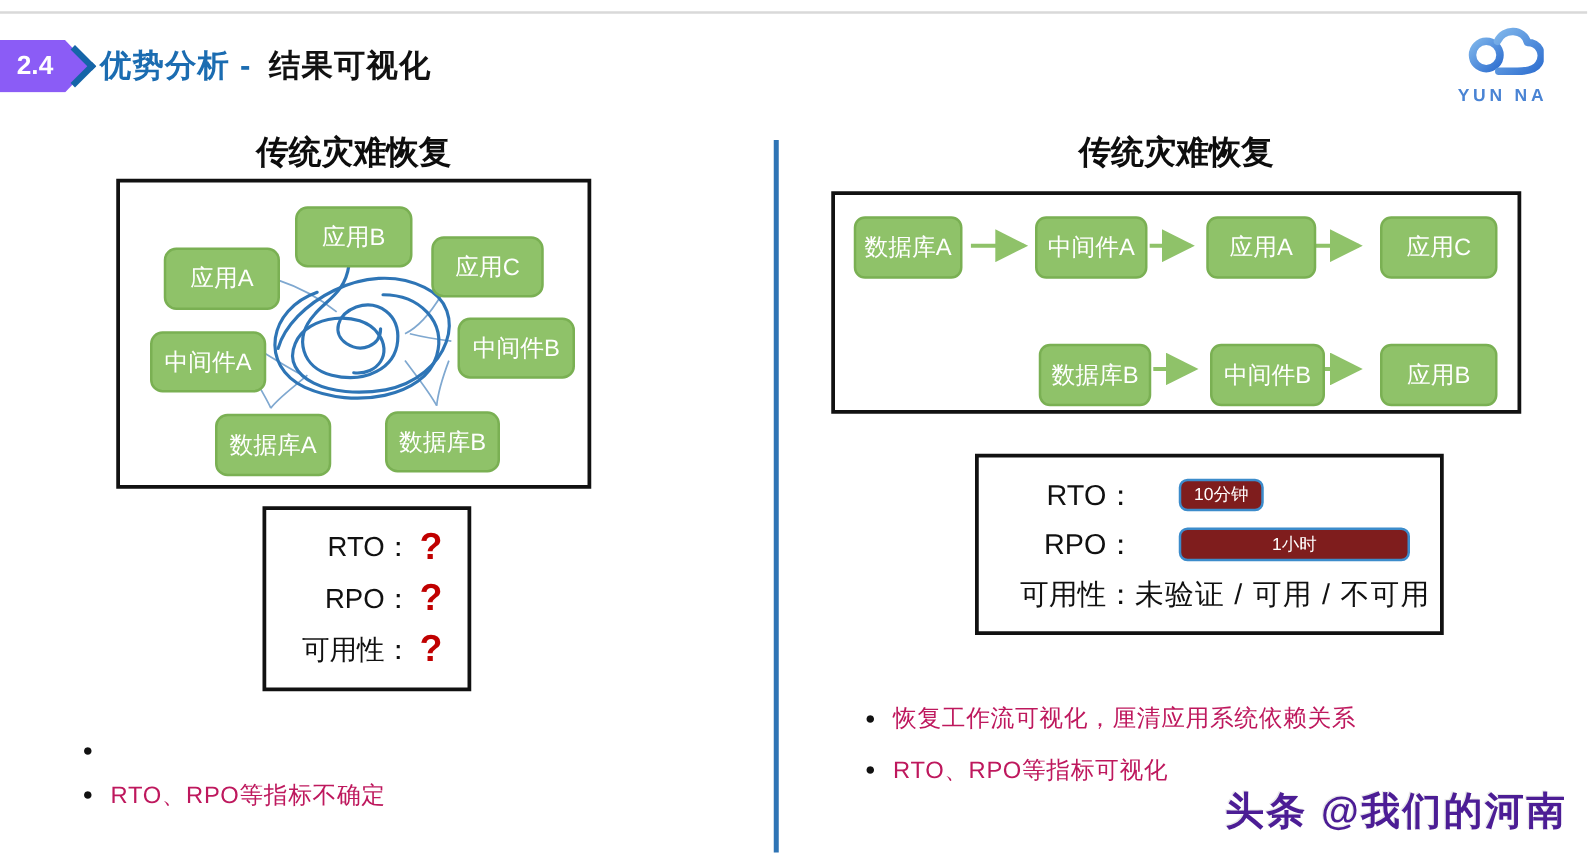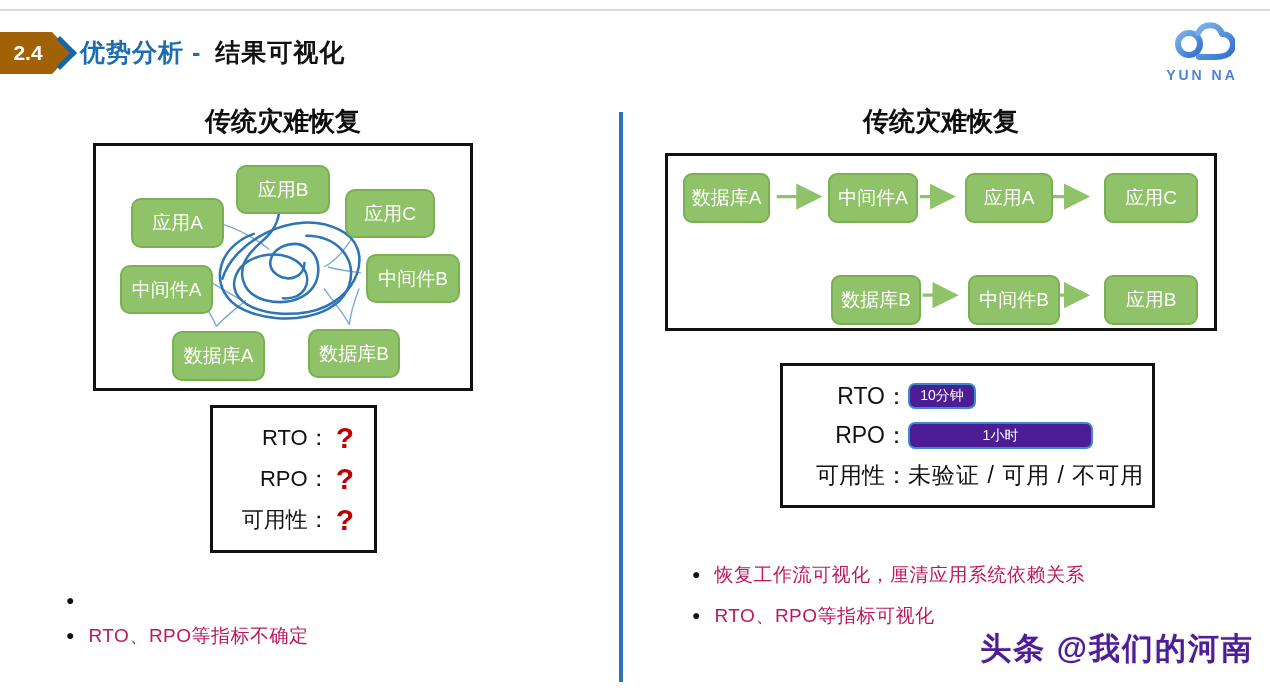--- a/index.html
+++ b/index.html
@@ -4,21 +4,21 @@
 <style>
   * { margin:0; padding:0; box-sizing:border-box; }
   html,body { background:#fff; }
   body { font-family:"Liberation Sans","DejaVu Sans",sans-serif; }
   .slide { position:relative; width:1270px; height:688px; background:#fff; overflow:hidden; }
 
   
   .top-rule { position:absolute; left:0; top:9px; width:100%; height:2px; background:#d9d9d9; }
 
   
-  .badge { position:absolute; left:0; top:32px; width:72px; height:42px; background:#a16207;
+  .badge { position:absolute; left:0; top:32px; width:72px; height:42px; background:#8b5cf6;
            clip-path:polygon(0 0,52px 0,72px 50%,52px 100%,0 100%);
            color:#fff; font-size:21px; font-weight:bold; display:flex; align-items:center;
            justify-content:center; padding-right:16px; }
   .badge-chevron { position:absolute; left:48px; top:41px; width:24px; height:24px;
            border-top:5px solid #1565a8; border-right:5px solid #1565a8; transform:rotate(45deg); }
   .page-title { position:absolute; left:80px; top:36px; font-size:25px; font-weight:bold; letter-spacing:1px; }
   .page-title .t-blue { color:#1b6cb1; }
   .page-title .t-black { color:#111; margin-left:6px; }
 
   
@@ -76,22 +76,22 @@
   .r2c1 { left:163px; top:119px; width:90px; height:50px; }
   .r2c2 { left:300px; top:119px; width:92px; height:50px; }
   .r2c3 { left:436px; top:119px; width:94px; height:50px; }
 
   
   .rmetrics { position:absolute; left:780px; top:363px; width:375px; height:145px;
               border:3px solid #111; background:#fff; display:flex; flex-direction:column;
               justify-content:space-evenly; padding:6px 0; }
   .rmetric-row { display:flex; align-items:center; }
   .rmetric-label { width:125px; text-align:right; font-size:23px; color:#111; }
-  .bar { background:#4c1d95; border:2px solid #3c8ccb; border-radius:7px; color:#fff;
-         font-size:14px; display:flex; align-items:center; justify-content:center; }
+  .bar { background:#7f1d1d; border:2px solid #3c8ccb; border-radius:7px; color:#fff;
+         font-size:14px; display:flex; align-items:center; justify-content:center;margin-left:35px; }
   .bar-rto { width:68px;  height:26px; }
   .bar-rpo { width:185px; height:27px; }
   .rmetric-value { font-size:23px; color:#111; letter-spacing:1px; }
 
   
   .watermark { position:absolute; right:16px; bottom:18px; font-size:31px; font-weight:bold;
                color:#4c1d95; letter-spacing:2px;
                text-shadow:1px 1px 0 #fff, -1px -1px 0 #e8e8e8; }
 </style>
 </head>

